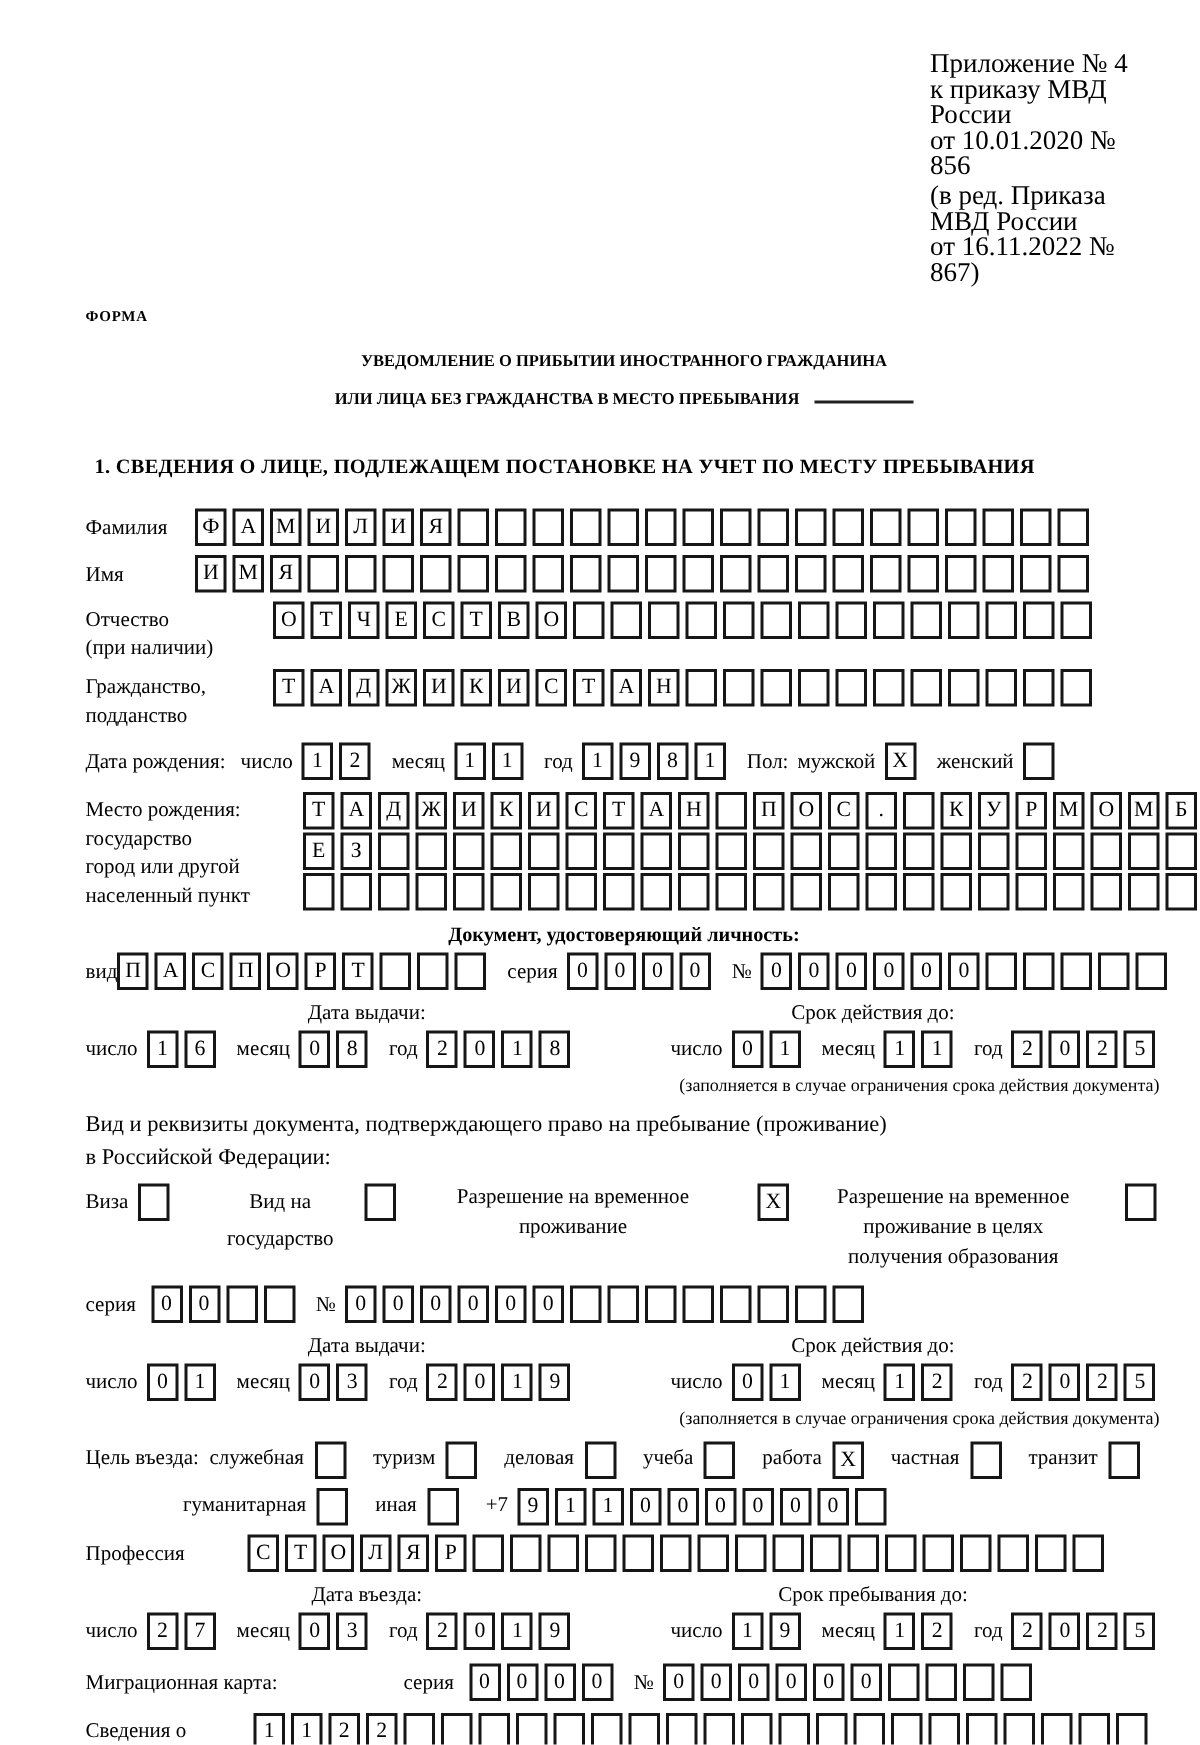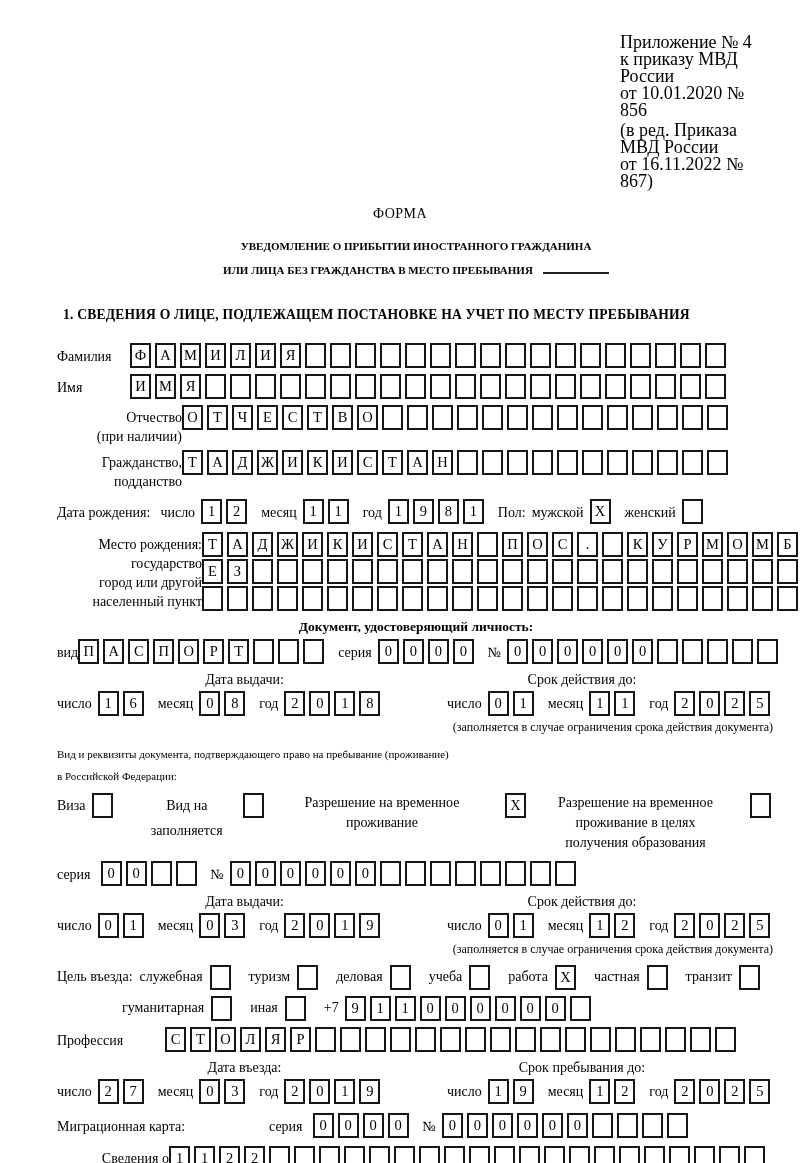--- a/index.html
+++ b/index.html
@@ -5,28 +5,28 @@
   html,body{margin:0;padding:0;}
   body{
     width:800px;height:1163px;background:#ffffff;color:#000;
     font-family:"Liberation Serif","DejaVu Serif",serif;
     overflow:hidden;
   }
   .page{padding:34px 25px 0 57px;width:718px;}
   
   .appendix{margin-left:563px;font-size:18px;line-height:17px;}
   .appendix .gap{height:3px;}
-  .forma{font-weight:normal;text-align:center;padding-right:32px;font-size:14px;margin-top:16px;letter-spacing:.5px;}
+  .forma{font-weight:bold;text-align:left;padding-right:32px;font-size:10px;margin-top:16px;letter-spacing:.5px;}
   .title{font-weight:bold;text-align:center;font-size:11px;line-height:24px;margin-top:12px;}
   .blank-line{display:inline-block;width:66px;border-bottom:2px solid #222;height:14px;margin-left:10px;}
   .section-heading{font-weight:bold;font-size:13.6px;margin-top:25px;margin-left:6px;letter-spacing:.2px;}
   
   .row{display:flex;align-items:flex-start;margin-top:4px;white-space:nowrap;}
   .lbl{font-size:14px;line-height:27px;}
-  .lbl-col{display:flex;flex-direction:column;font-size:14px;line-height:19px;padding-top:3px;text-align:right;}
+  .lbl-col{display:flex;flex-direction:column;font-size:14px;line-height:19px;padding-top:3px;}
   .w73{width:73px;flex:none;}
   .w125{width:125px;flex:none;}
   .w145{width:145px;flex:none;}
   .cells{display:inline-flex;flex:none;}
   .cell{
     flex:none;width:17px;height:21px;border:2px solid #161616;margin-right:4px;
     text-align:center;font-size:14.5px;line-height:21px;display:inline-block;
     background:#fff;
   }
   .dlabel{font-size:14px;line-height:27px;margin:0 6px 0 10px;}
@@ -35,21 +35,21 @@
   .stack .row{margin-top:2px;}
   
   .doc-heading{font-weight:bold;text-align:center;font-size:13.5px;margin-top:8px;}
   .dates-head{display:flex;font-size:14px;margin-top:6px;}
   .dh-left{width:375px;text-align:center;}
   .dh-right{width:300px;text-align:center;}
   .dates-row{display:flex;margin-top:2px;white-space:nowrap;}
   .dgroup{display:flex;align-items:center;}
   .dgroup-left{width:390px;flex:none;}
   .note{font-size:12px;text-align:right;margin-top:3px;padding-right:2px;}
-  .intro{font-size:11px;line-height:22px;margin-top:8px;}
+  .intro{font-size:15px;line-height:22px;margin-top:8px;}
   
   .opts{display:flex;align-items:flex-start;margin-top:6px;white-space:normal;}
   .opt{display:flex;align-items:flex-start;}
   .opt-label{font-size:14px;line-height:20px;text-align:center;}
   .ml10{margin-left:10px;} .ml18{margin-left:18px;gap:21px;} .ml22{margin-left:22px;}
   .wo185{width:192px;} .wo170{width:175px;}
   .purpose .lbl{margin-right:7px;}
   .purpose .cells{margin-right:14px;margin-top:2px;}
   .reps .cells{margin-bottom:8px;}
   .mt8{margin-top:8px;} .mt6{margin-top:6px;}
@@ -415,21 +415,21 @@
   </div>
 
   <div class="opts">
     <span class="opt">
       <span class="opt-label" style="line-height:25px;margin-right:6px;">Виза</span>
       <span class="cells">
           <span class="cell"></span>
         </span>
     </span>
     <span class="opt ml22">
-      <span class="opt-label" style="line-height:25px;margin-right:8px;">Вид на заполняется</span>
+      <span class="opt-label" style="line-height:25px;margin-right:8px;">Вид на государство</span>
       <span class="cells">
           <span class="cell"></span>
         </span>
     </span>
     <span class="opt ml18">
       <span class="opt-label wo185">Разрешение на временное проживание</span>
       <span class="cells" style="margin-left:6px;">
           <span class="cell">X</span>
         </span>
     </span>

